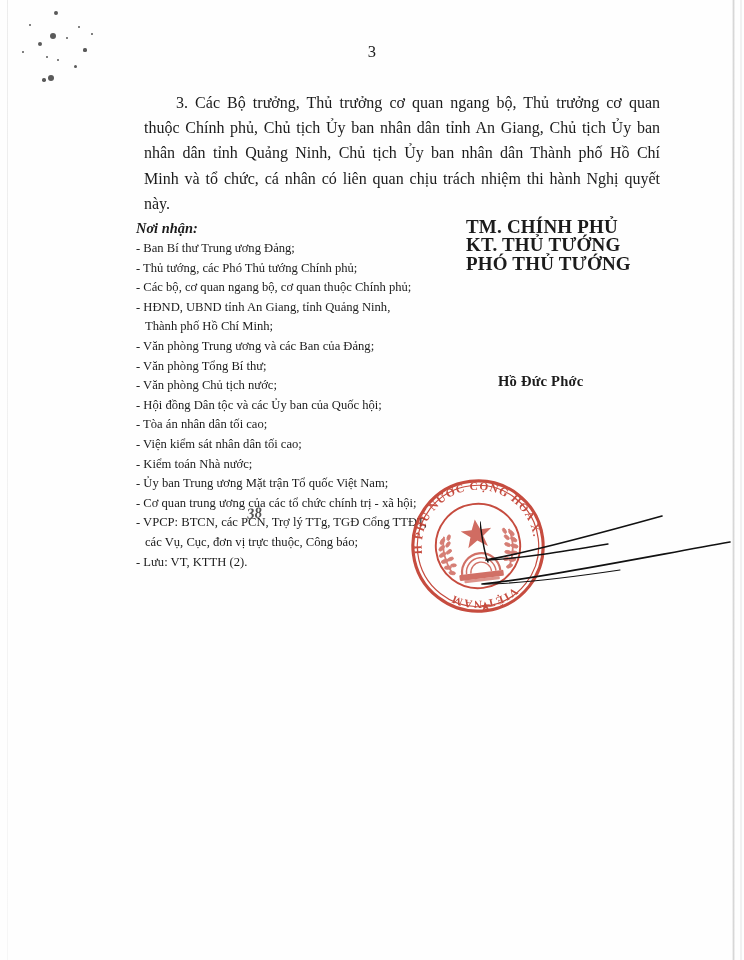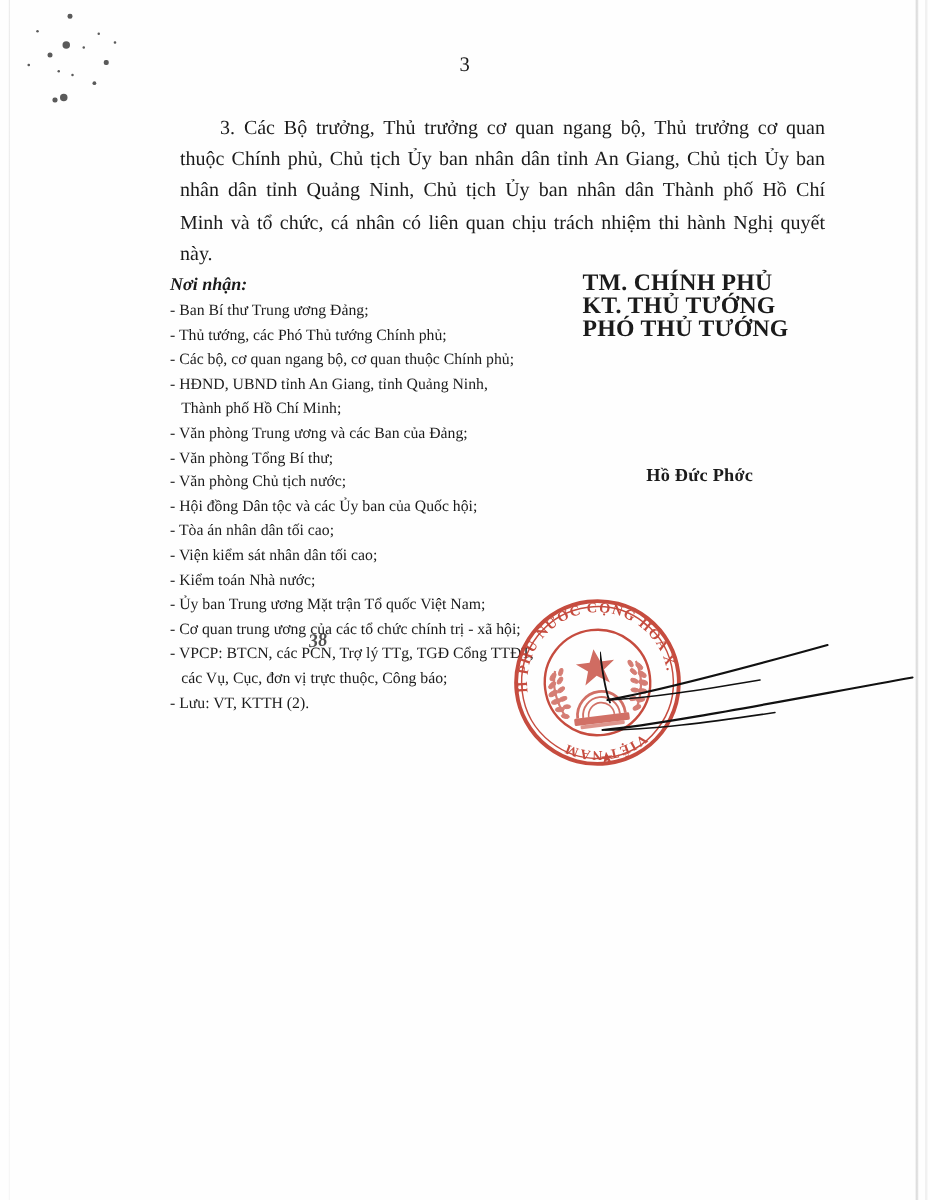--- a/index.html
+++ b/index.html
@@ -140,21 +140,21 @@
   }
   .sig-line {
     font-weight: bold;
     font-size: 19px;
     line-height: 18.4px;
     letter-spacing: .2px;
     white-space: nowrap;
   }
   .signer-name {
     position: absolute;
-    left: 517px;
+    left: 498px;
     top: 155px;
     font-weight: bold;
     font-size: 14.6px;
     white-space: nowrap;
     letter-spacing: .2px;
   }
 
   
   .seal {
     position: absolute;

